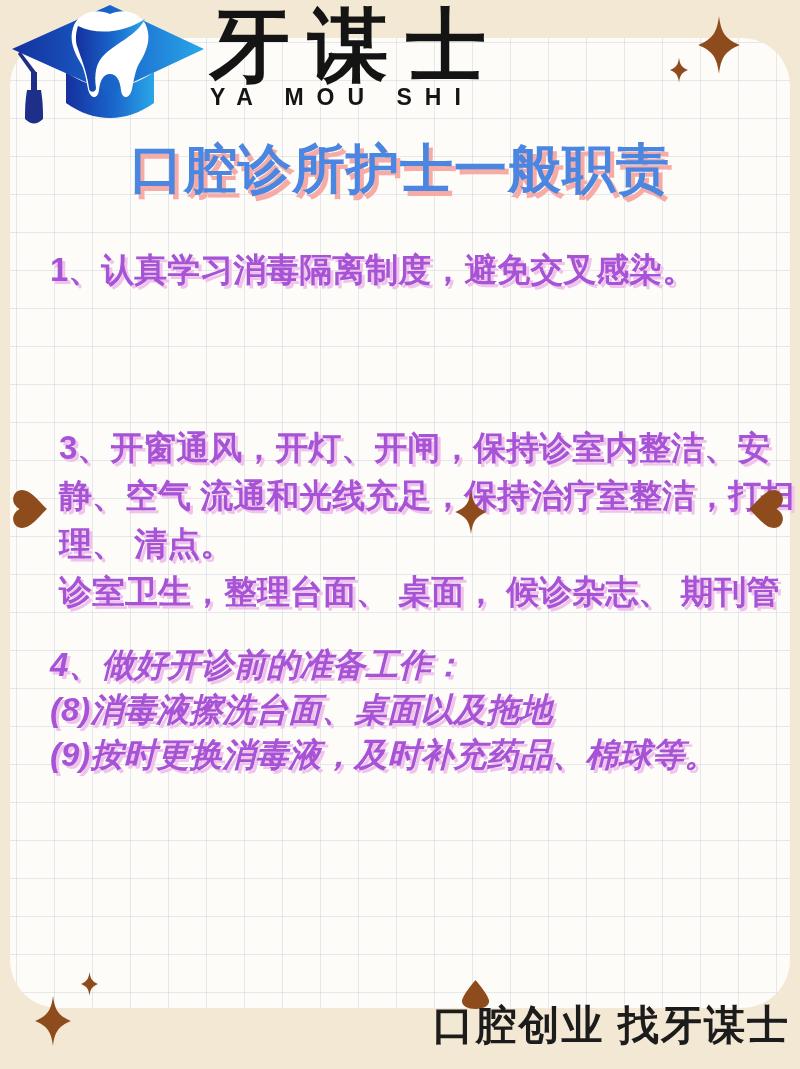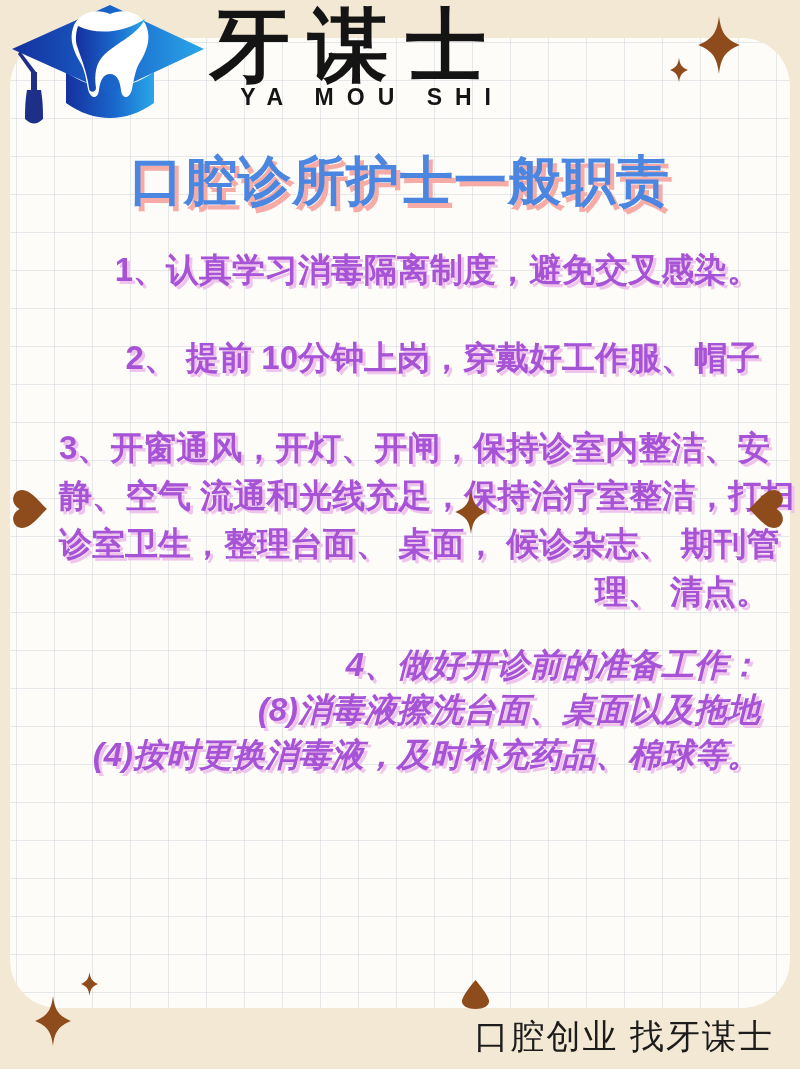--- a/index.html
+++ b/index.html
@@ -11,51 +11,51 @@
   .panel{
     position:absolute;left:10px;top:38px;width:780px;height:970px;
     background-color:#fdfcf8;border-radius:48px;
     background-image:
       linear-gradient(to right, rgba(184,190,202,0.33) 1px, transparent 1px),
       linear-gradient(to bottom, rgba(184,190,202,0.33) 1px, transparent 1px);
     background-size:38px 38px;background-position:6px 4px;
   }
   
   .logo{position:absolute;left:6px;top:2px;width:202px;height:132px;}
-  .brand{position:absolute;left:210px;top:4px;color:#161616;text-align:right;}
+  .brand{position:absolute;left:210px;top:4px;color:#161616;}
   .brand-name{
     font-size:80px;font-weight:900;letter-spacing:18px;line-height:84px;
     color:#141414;white-space:nowrap;
   }
   .brand-sub{
     font-size:23px;font-weight:700;letter-spacing:13px;margin-top:-4px;
     color:#141414;white-space:nowrap;
   }
   .sparkle{position:absolute;}
   
   .title{
-    position:absolute;left:0;top:146px;width:100%;margin:0;text-align:center;
+    position:absolute;left:0;top:134px;width:100%;margin:0;text-align:center;
     font-size:53px;font-weight:700;color:#4b86e0;letter-spacing:1px;
     text-shadow:4px 5px 0 #f7aba6;white-space:nowrap;
   }
   
   .duty{
     position:absolute;left:50px;width:710px;margin:0;
     font-size:33px;font-weight:700;color:#a653d6;
     text-shadow:3px 3px 0 #efc3ec;white-space:nowrap;
   }
-  .duty .line{white-space:pre;text-align:right;}
+  .duty .line{white-space:pre;}
   .duty1{top:250px;line-height:40px;}
   .duty2{top:338px;line-height:40px;}
   .duty3{top:424px;line-height:48px;margin-left:9px;}
   .duty4{top:642px;line-height:45px;font-style:italic;}
   
   .slogan{
-    position:absolute;right:10px;top:998px;margin:16px;
-    font-size:34px;font-weight:400;color:#1c1c1c;letter-spacing:2px;
+    position:absolute;right:10px;top:998px;margin:0;
+    font-size:41px;font-weight:700;color:#1c1c1c;letter-spacing:2px;
     white-space:nowrap;
   }
   .deco{position:absolute;}
 </style>
 </head>
 <body>
 
 <div class="poster">
 
   <div class="panel"></div>
@@ -93,35 +93,32 @@
   <svg class="sparkle" style="left:670px;top:57px;width:18px;height:26px;" viewBox="0 0 40 56">
     <path d="M20,0 C22,16 26,22 40,28 C26,34 22,40 20,56 C18,40 14,34 0,28 C14,22 18,16 20,0 Z" fill="#8e4b1c"></path>
   </svg>
 
   <h1 class="title">口腔诊所护士一般职责</h1>
 
   <div class="duty duty1">
     <div class="line">1、认真学习消毒隔离制度，避免交叉感染。</div>
   </div>
 
-  <div class="duty duty2">
-    <div class="line">2、 提前 10分钟上岗，穿戴好工作服、帽子</div>
-  </div>
 
   <div class="duty duty3">
     <div class="line">3、开窗通风，开灯、开闸，保持诊室内整洁、安</div>
     <div class="line">静、空气 流通和光线充足，保持治疗室整洁，打扫</div>
+    <div class="line">理、 清点。</div>
     <div class="line">诊室卫生，整理台面、 桌面， 候诊杂志、 期刊管</div>
-    <div class="line">理、 清点。</div>
   </div>
 
   <div class="duty duty4">
     <div class="line">4、做好开诊前的准备工作：</div>
     <div class="line">(8)消毒液擦洗台面、桌面以及拖地</div>
-    <div class="line">(4)按时更换消毒液，及时补充药品、棉球等。</div>
+    <div class="line">(9)按时更换消毒液，及时补充药品、棉球等。</div>
   </div>
 
   <svg class="deco" style="left:11px;top:491px;width:38px;height:36px;transform:rotate(-90deg);" viewBox="0 0 36 32">
     <path d="M18,32 C8,22 0,16 0,8.5 C0,3.5 4,0 8.8,0 C12.4,0 15.8,2.4 18,6 C20.2,2.4 23.6,0 27.2,0 C32,0 36,3.5 36,8.5 C36,16 28,22 18,32 Z" fill="#8e4b1c"></path>
   </svg>
   <svg class="deco" style="left:747px;top:491px;width:38px;height:36px;transform:rotate(90deg);" viewBox="0 0 36 32">
     <path d="M18,32 C8,22 0,16 0,8.5 C0,3.5 4,0 8.8,0 C12.4,0 15.8,2.4 18,6 C20.2,2.4 23.6,0 27.2,0 C32,0 36,3.5 36,8.5 C36,16 28,22 18,32 Z" fill="#8e4b1c"></path>
   </svg>
 
   <svg class="deco" style="left:452px;top:490px;width:38px;height:44px;" viewBox="0 0 40 56">

